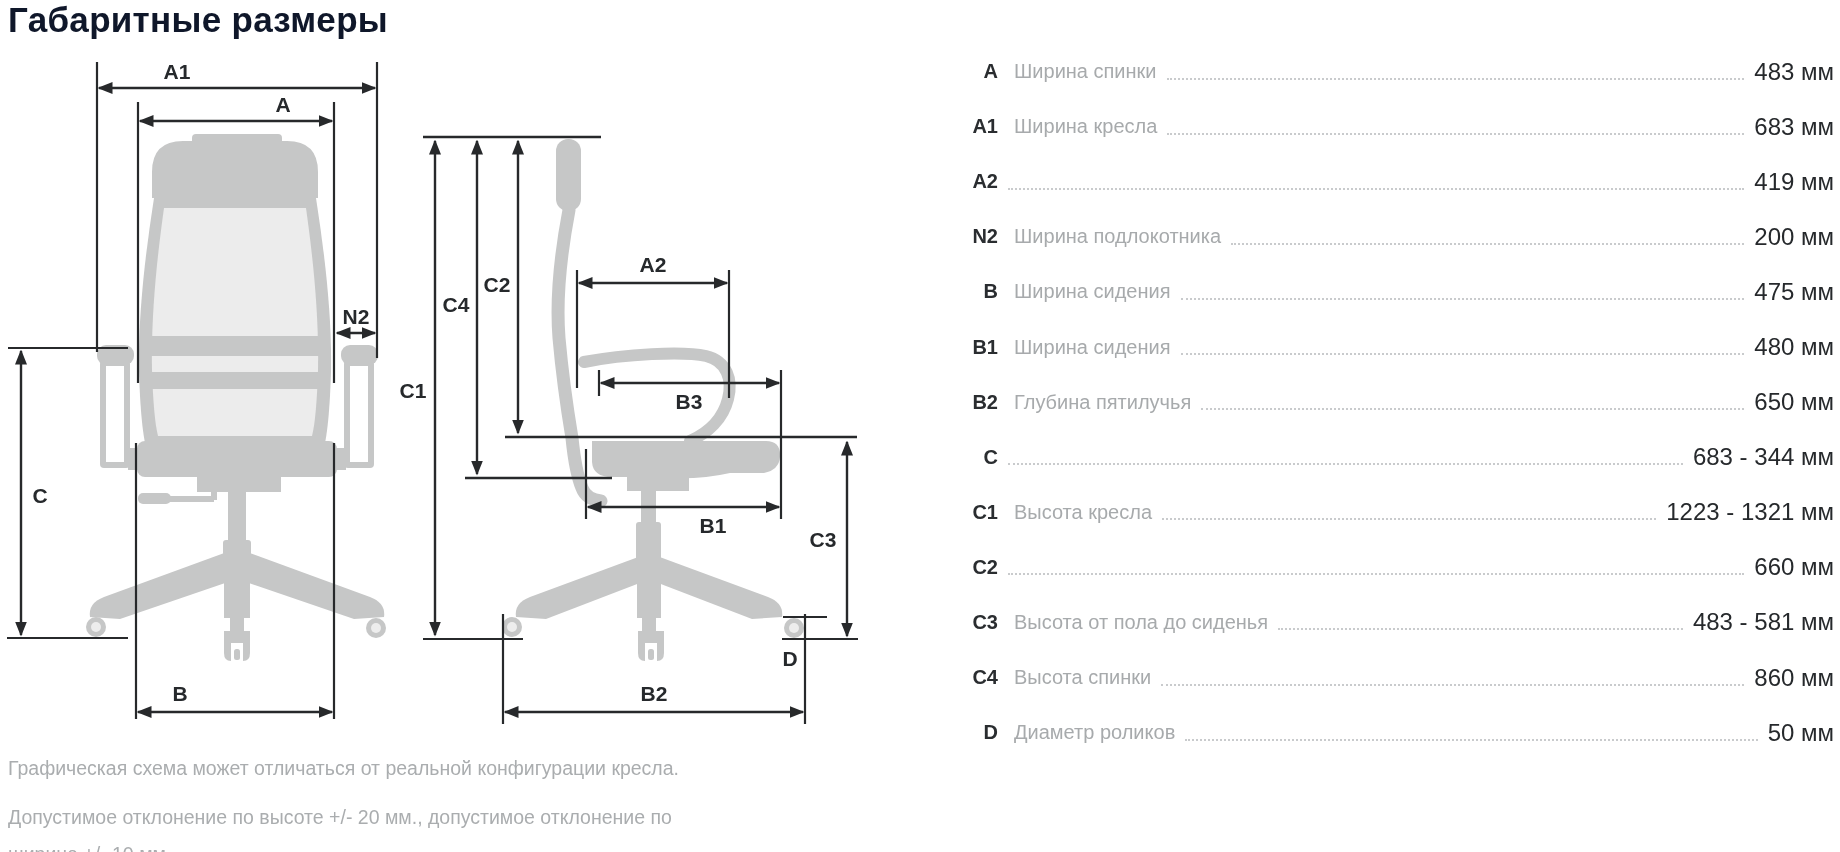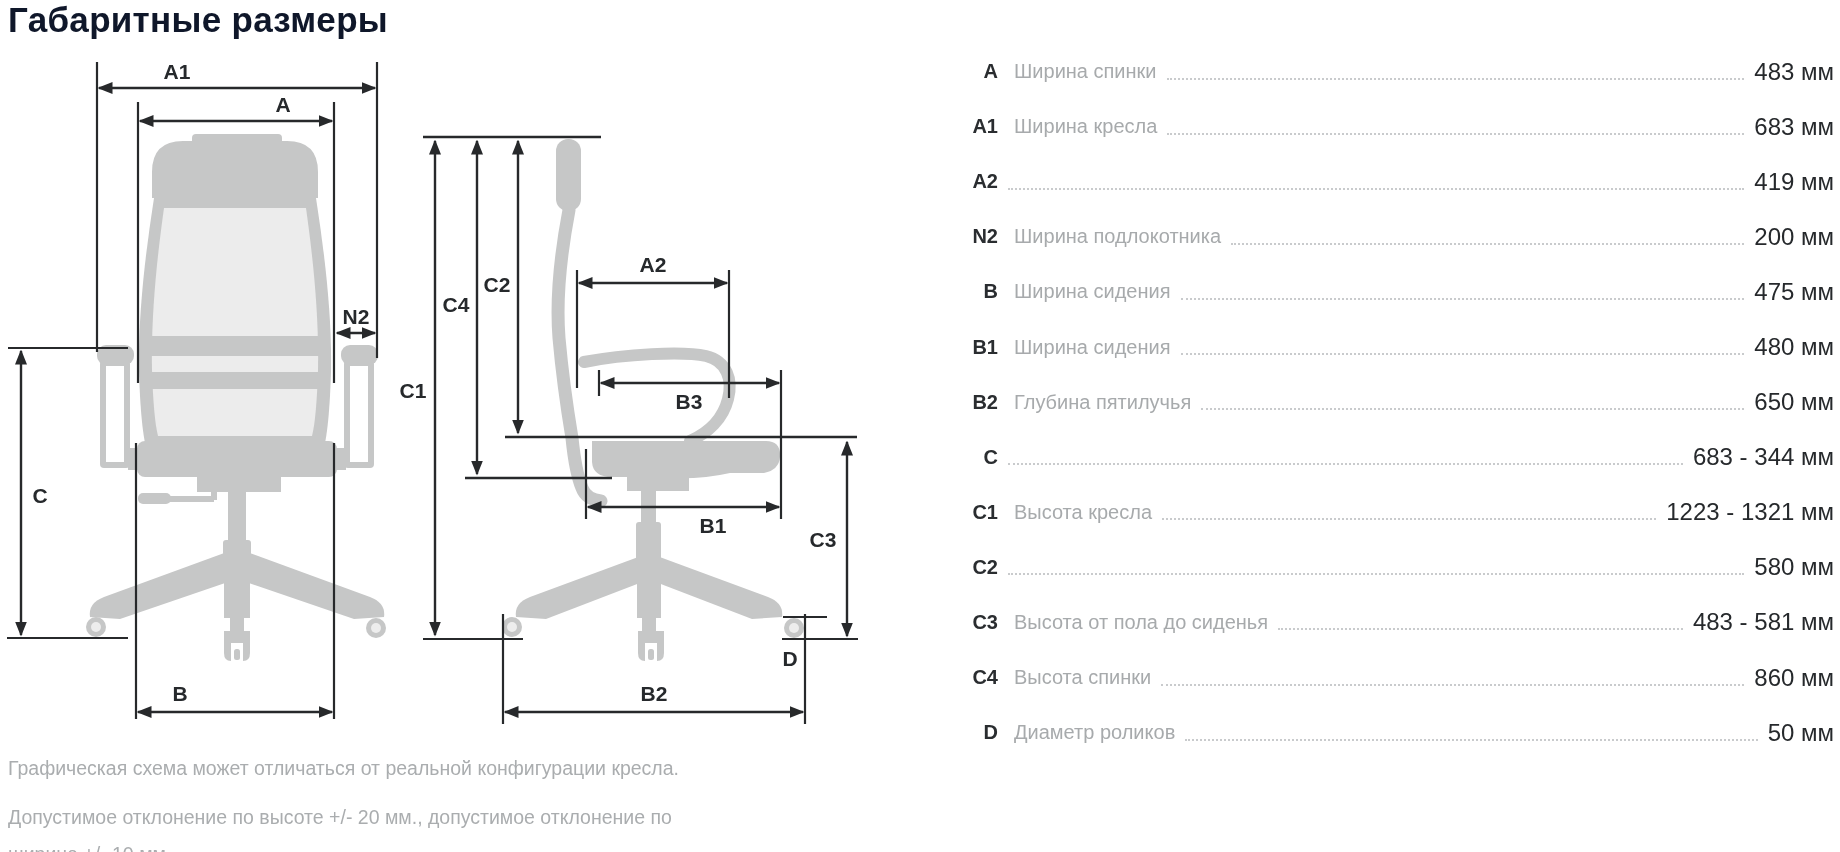--- a/index.html
+++ b/index.html
@@ -247,21 +247,21 @@
   </div>
   <div class="dim-row">
     <span class="dim-letter">C1</span>
     <span class="dim-name">Высота кресла</span>
     <span class="dim-leader"></span>
     <span class="dim-value">1223 - 1321 мм</span>
   </div>
   <div class="dim-row">
     <span class="dim-letter">C2</span>
     <span class="dim-leader"></span>
-    <span class="dim-value">580 мм</span>
+    <span class="dim-value">660 мм</span>
   </div>
   <div class="dim-row">
     <span class="dim-letter">C3</span>
     <span class="dim-name">Высота от пола до сиденья</span>
     <span class="dim-leader"></span>
     <span class="dim-value">483 - 581 мм</span>
   </div>
   <div class="dim-row">
     <span class="dim-letter">C4</span>
     <span class="dim-name">Высота спинки</span>

